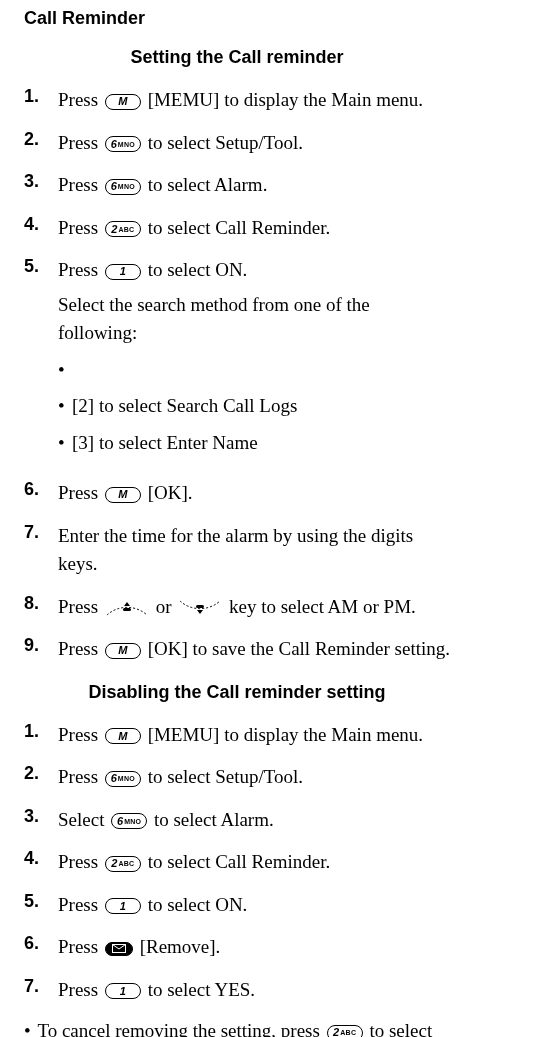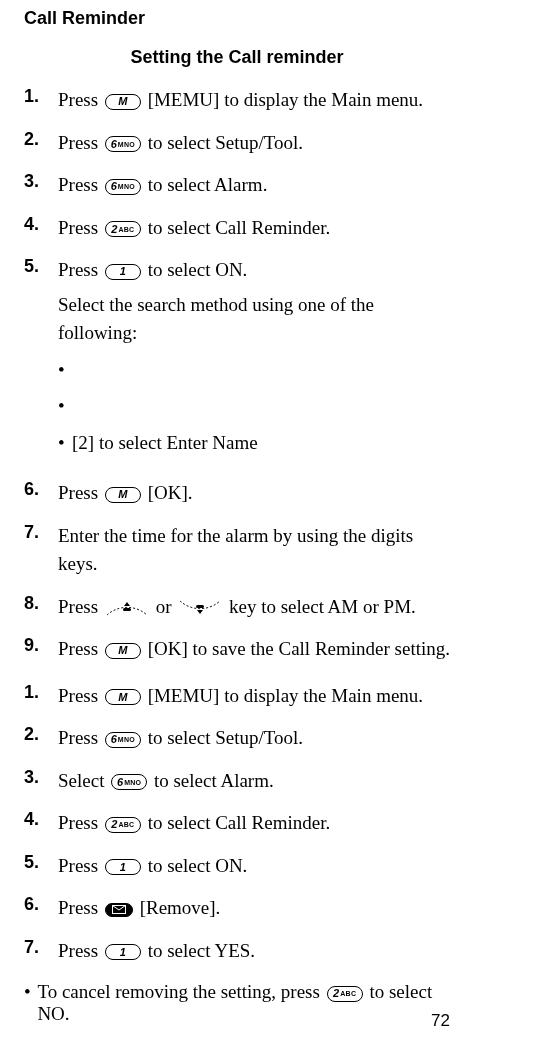--- a/index.html
+++ b/index.html
@@ -184,30 +184,31 @@
         </div>
       </li>
       <li>
         <span class="stepnum">5.</span>
         <div class="stepbody">
           <span class="line">Press <span class="key">
               <span class="key-pill solo">
                 <span class="digit">1</span>
               </span>
             </span> to select ON.</span>
-          <span class="line sub">Select the search method using one of the following:</span>
+          <span class="line sub">Select the search method from one of the following:</span>
           <div class="bullet-row">
             <span class="bullet-dot">•</span>
           </div>
           <div class="bullet-row">
             <span class="bullet-dot">•</span>
+            <span>[2] to select Search Call Logs</span>
           </div>
           <div class="bullet-row">
             <span class="bullet-dot">•</span>
-            <span>[2] to select Enter Name</span>
+            <span>[3] to select Enter Name</span>
           </div>
         </div>
       </li>
       <li>
         <span class="stepnum">6.</span>
         <div class="stepbody">
           <span class="line">Press <span class="key">
               <span class="key-pill solo">
                 <span class="digit">M</span>
               </span>
@@ -239,20 +240,21 @@
         <div class="stepbody">
           <span class="line">Press <span class="key">
               <span class="key-pill solo">
                 <span class="digit">M</span>
               </span>
             </span> [OK] to save the Call Reminder setting.</span>
         </div>
       </li>
     </ol>
 
+  <h2 class="h2">Disabling the Call reminder setting</h2>
 
   <ol class="steps" id="list2">
       <li>
         <span class="stepnum">1.</span>
         <div class="stepbody">
           <span class="line">Press <span class="key">
               <span class="key-pill solo">
                 <span class="digit">M</span>
               </span>
             </span> [MEMU] to display the Main menu.</span>

